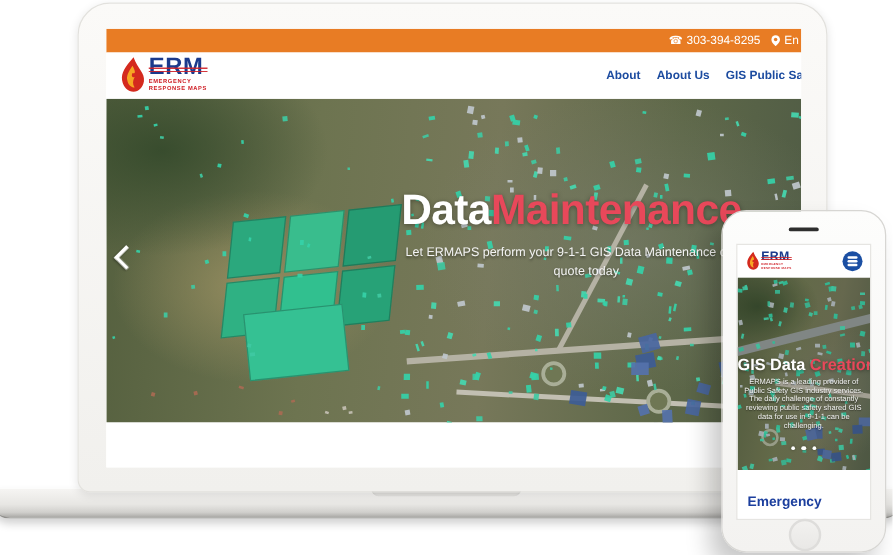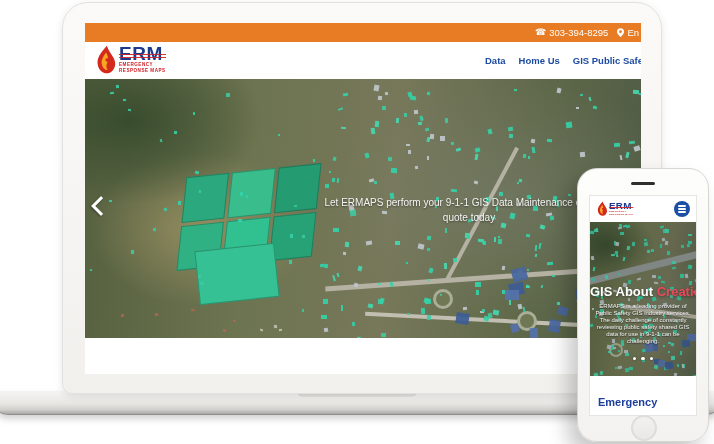--- a/index.html
+++ b/index.html
@@ -141,22 +141,22 @@
           <div class="logo-text">
             <div class="erm" style="color:#1b3a8c;">
               <span>ERM</span>
               <span class="erm-lines"></span>
             </div>
             <div class="tag1" style="color:#cf2027;">EMERGENCY</div>
             <div class="tag2" style="color:#cf2027;">RESPONSE MAPS</div>
           </div>
         </div>
         <div class="nav-links" style="color:#1d4ca0;">
-          <span class="nav-link">Data</span>
-          <span class="nav-link">Home Us</span>
+          <span class="nav-link">About</span>
+          <span class="nav-link">About Us</span>
           <span class="nav-link">GIS Public Safety</span>
         </div>
       </div>
 
       <div class="hero">
         <div class="map map-laptop" id="map-laptop">
           <div class="ponds">
             <div class="pond" style="background:#2ba87d;"></div>
             <div class="pond" style="background:#39bd8d;"></div>
             <div class="pond" style="background:#259b72;"></div>
@@ -403,20 +403,23 @@
             <div style="position: absolute; left: 148.325px; top: 240.976px; width: 2.54367px; height: 2.34797px; background: rgb(169, 106, 82); transform: rotate(-13deg); opacity: 0.92;"></div>
             <div style="position: absolute; left: 193.807px; top: 250.349px; width: 3.07636px; height: 2.29213px; background: rgb(196, 192, 180); transform: rotate(-7deg); opacity: 0.92;"></div>
             <div style="position: absolute; left: 69.6113px; top: 234.465px; width: 2.93163px; height: 2.90411px; background: rgb(169, 106, 82); transform: rotate(-15deg); opacity: 0.92;"></div>
             <div style="position: absolute; left: 106.3px; top: 229.599px; width: 3.97799px; height: 2.27094px; background: rgb(169, 106, 82); transform: rotate(17deg); opacity: 0.92;"></div>
             <div style="position: absolute; left: 138.079px; top: 249.779px; width: 2.85682px; height: 3.0738px; background: rgb(169, 106, 82); transform: rotate(9deg); opacity: 0.92;"></div>
             <div style="position: absolute; left: 36.0349px; top: 234.848px; width: 3.09793px; height: 2.88635px; background: rgb(169, 106, 82); transform: rotate(16deg); opacity: 0.92;"></div>
           </div>
         <div class="chev-prev">
             <span></span>
           </div>
+        <div class="hero-headline">
+          <span>Data</span><span style="color:#e8485a;">Maintenance</span>
+        </div>
         <div class="hero-sub">Let ERMAPS perform your 9-1-1 GIS Data Maintenance call for a quote today</div>
       </div>
 
       <div class="below-hero"></div>
     </div>
   </div>
 
   <div class="phone">
     <div class="phone-speaker"></div>
     <div class="phone-screen">
@@ -581,21 +584,21 @@
             <div style="position: absolute; left: 64.2443px; top: 136.701px; width: 5.98107px; height: 5.38774px; background: rgb(61, 92, 150); transform: rotate(-4deg); opacity: 0.92;"></div>
             <div style="position: absolute; left: 61.5747px; top: 118.628px; width: 6.05631px; height: 9.77084px; background: rgb(73, 102, 159); transform: rotate(-1deg); opacity: 0.92;"></div>
             <div style="position: absolute; left: 54.9613px; top: 120.876px; width: 8.04133px; height: 9.2111px; background: rgb(85, 114, 171); transform: rotate(-13deg); opacity: 0.92;"></div>
             <div style="position: absolute; left: 96.898px; top: 112.464px; width: 10.5351px; height: 6.8237px; background: rgb(85, 114, 171); transform: rotate(1deg); opacity: 0.92;"></div>
             <div style="position: absolute; left: 74.6619px; top: 140.219px; width: 8.08468px; height: 6.61502px; background: rgb(61, 92, 150); transform: rotate(-7deg); opacity: 0.92;"></div>
             <div style="position: absolute; left: 67.9215px; top: 137.798px; width: 6.80592px; height: 7.33206px; background: rgb(85, 114, 171); transform: rotate(9deg); opacity: 0.92;"></div>
             <div style="position: absolute; left: 92.0845px; top: 117.825px; width: 7.68943px; height: 7.41153px; background: rgb(61, 92, 150); transform: rotate(-3deg); opacity: 0.92;"></div>
           </div>
         <div class="phone-hero-shade"></div>
         <div class="phone-headline">
-          <span>GIS About</span>
+          <span>GIS Data</span>
           <span style="color:#e8485a;">Creation</span>
         </div>
         <div class="phone-para">ERMAPS is a leading provider of Public Safety GIS industry services. The daily challenge of constantly reviewing public safety shared GIS data for use in 9-1-1 can be challenging.</div>
         <div class="phone-dots" id="phone-dots">
             <i></i>
             <i></i>
             <i></i>
           </div>
       </div>
 

